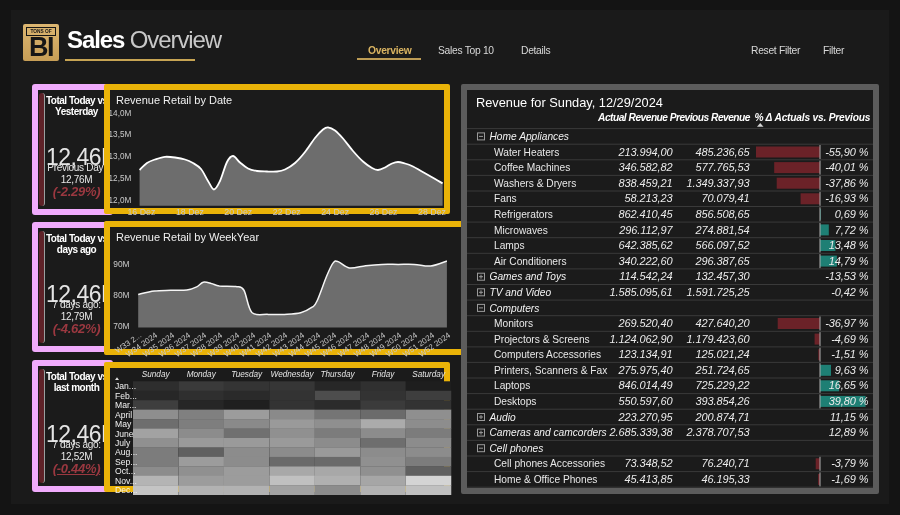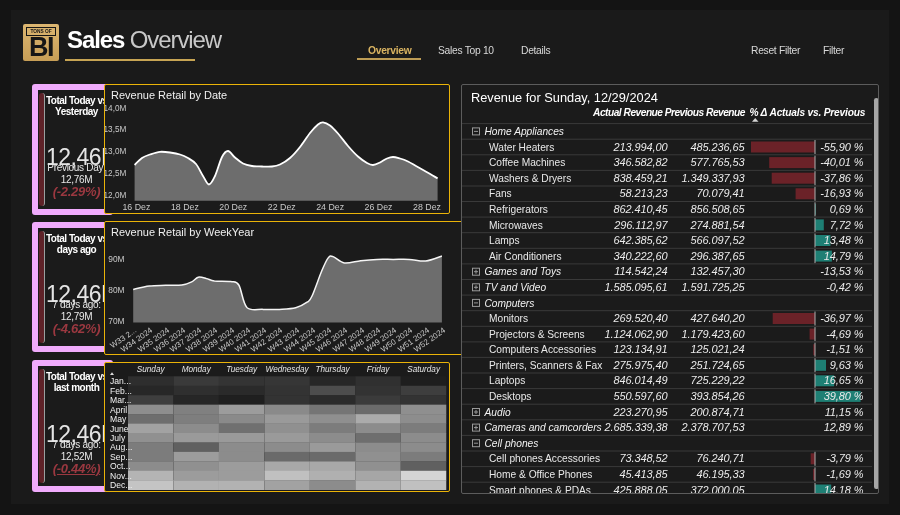--- a/index.html
+++ b/index.html
@@ -1,19 +1,19 @@
 <!DOCTYPE html>
 <html><head>
 <meta charset="utf-8">
 <style>
 * { margin:0; padding:0; box-sizing:border-box; }
 html,body { width:900px; height:515px; background:#141414; font-family:"Liberation Sans", sans-serif; overflow:hidden; }
 body { position:relative; }
 .canvas { position:absolute; left:11px; top:10px; width:878px; height:494px; background:#1a1a1a; }
-.panel { position:absolute; background:#1b1b1b; border:1px solid #eab308; border-radius:2px; }
+.panel { position:absolute; background:#1b1b1b; border:6px solid #eab308; border-radius:2px; }
 
 .logo { position:absolute; left:23px; top:24px; width:36px; height:37px; background:linear-gradient(180deg,#dcb671,#c79e56); border-radius:2px; }
 .logo .tons { position:absolute; left:3px; top:3px; right:3px; height:9px; border:1px solid #151515; color:#151515; font-size:4.8px; font-weight:bold; text-align:center; line-height:8px; letter-spacing:0; white-space:nowrap; }
 .logo .bi { position:absolute; left:0; right:0; top:9px; bottom:0; color:#161616; font-size:27px; font-weight:800; text-align:center; line-height:29px; letter-spacing:-1.5px; }
 .title { position:absolute; left:67px; top:26px; font-size:24px; color:#fff; font-weight:600; letter-spacing:-1.1px; white-space:nowrap; }
 .title .ov { color:#c8c8c8; font-weight:300; }
 .title-u { position:absolute; left:65px; top:59px; width:130px; height:2px; background:#c7a453; }
 .tab { position:absolute; top:44.5px; font-size:10.3px; letter-spacing:-0.3px; color:#d8d8d8; white-space:nowrap; }
 .tab.active { color:#d9b361; font-weight:bold; }
 .tab-u { position:absolute; left:357px; top:58px; width:64px; height:2px; background:#bd9c55; }

